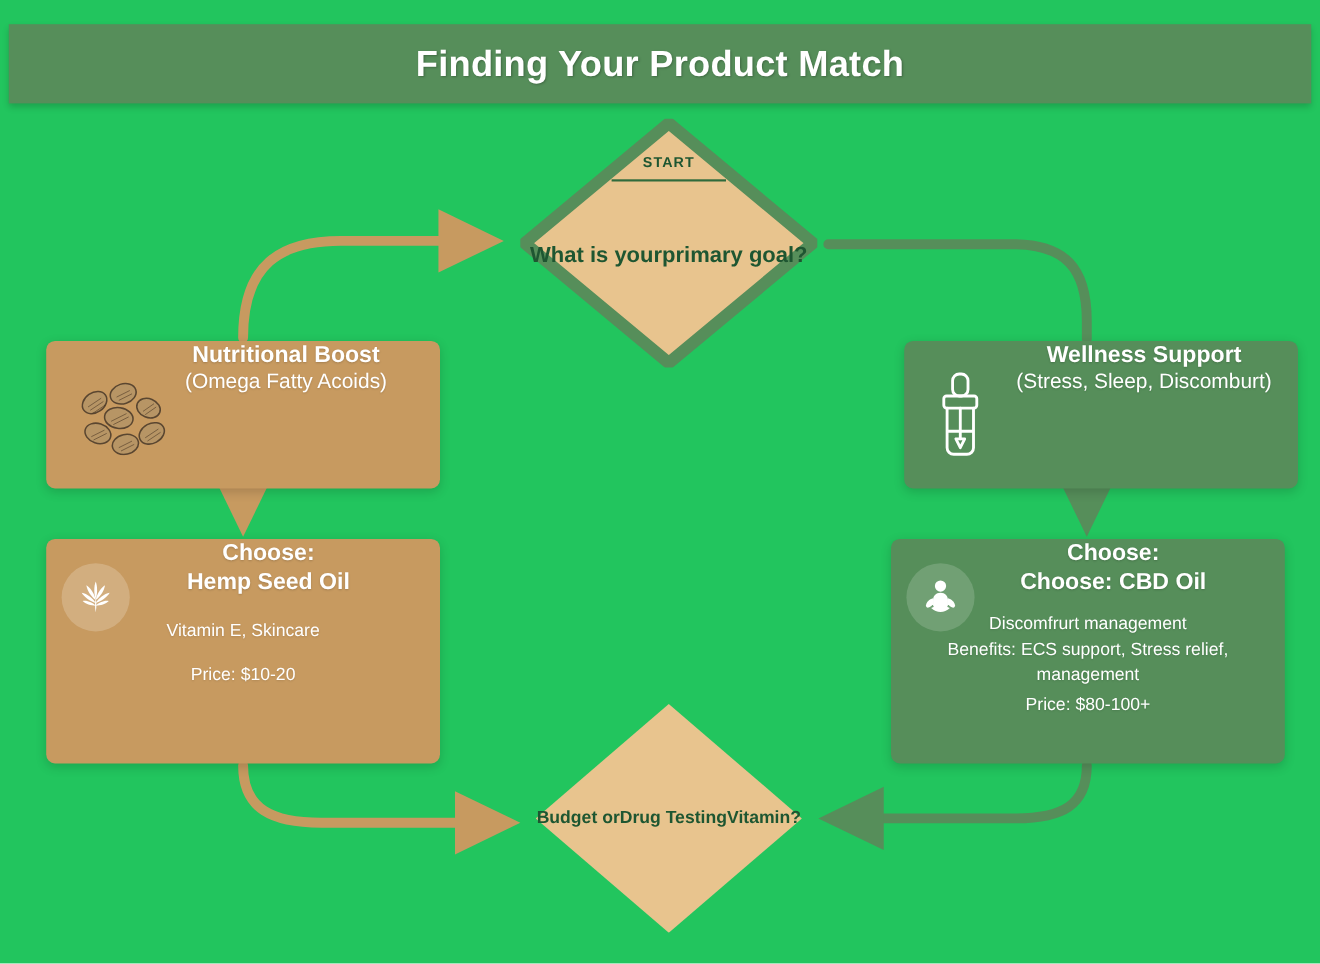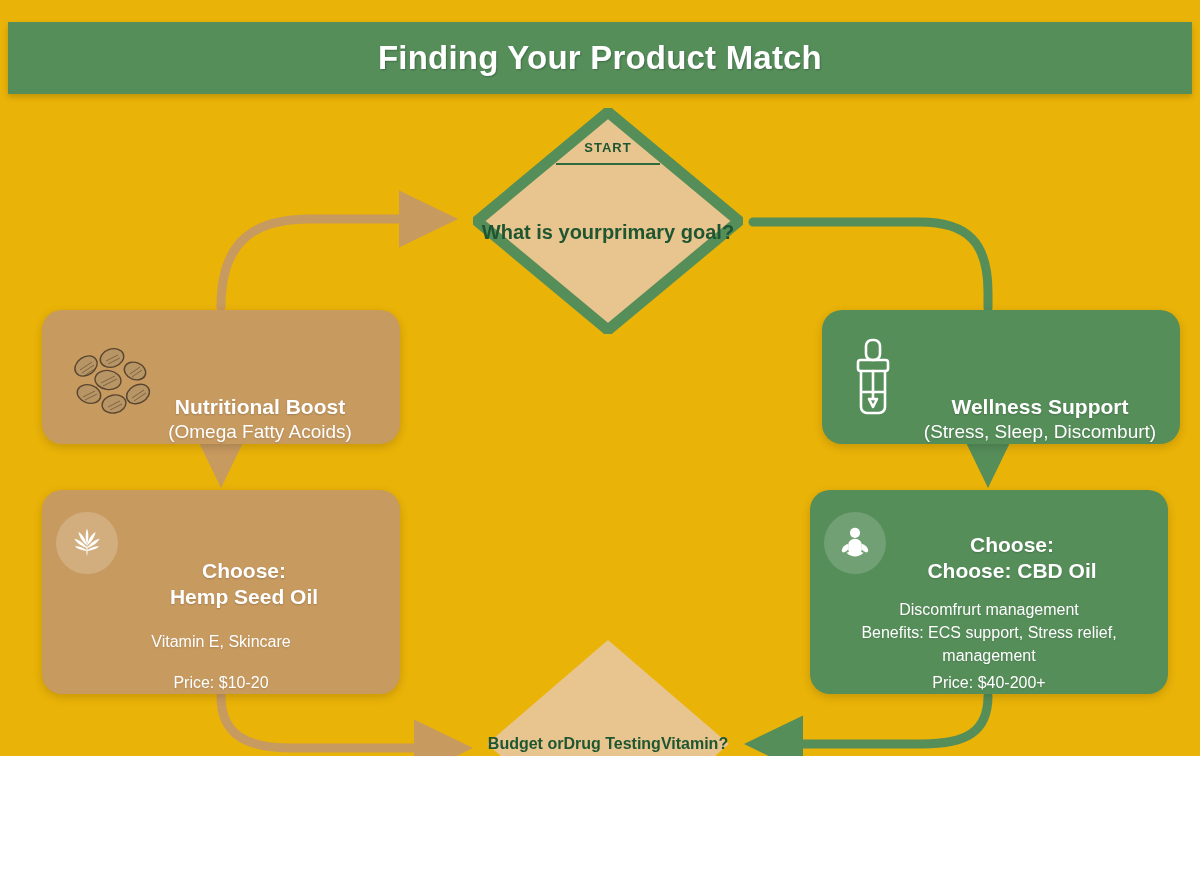--- a/index.html
+++ b/index.html
@@ -4,22 +4,22 @@
 <style>
   * { box-sizing: border-box; margin: 0; padding: 0; }
   html, body {
     width: 1200px; height: 876px;
     background: #ffffff;
     font-family: "Liberation Sans", sans-serif;
     overflow: hidden;
   }
   #canvas {
     position: relative;
-    width: 1200px; height: 756px;
-    background: #eab308;
+    width: 1200px; height: 876px;
+    background: #22c55e;
     overflow: hidden;
   }
 
   
   #header-bar {
     position: absolute;
     left: 8px; top: 22px;
     width: 1184px; height: 72px;
     background: #568E5A;
     box-shadow: 0 3px 6px rgba(0,0,0,0.18);
@@ -74,25 +74,25 @@
     top: 55px; width: 104px; height: 2px;
     background: #2f6b3c;
   }
 
   #budget-diamond { left: 487px; top: 640px; width: 242px; height: 208px; }
   #budget-diamond .diamond-text { font-size: 16px; }
 
   
   .node-box {
     position: absolute;
-    border-radius: 20px;
+    border-radius: 8px;
     color: #ffffff;
     box-shadow: 0 3px 10px rgba(0,0,0,0.16);
     display: flex; flex-direction: column;
-    align-items: center; justify-content: flex-end;
+    align-items: center; justify-content: flex-start;
     text-align: center;
   }
   .node-box.tan   { background: #C79A60; }
   .node-box.green { background: #568E5A; }
 
   .box-title {
     font-size: 21px; font-weight: bold; line-height: 1.24;
     text-shadow: 0 1px 2px rgba(0,0,0,0.18);
   }
   .box-sub {
@@ -270,21 +270,21 @@
     </div>
     <div style="padding-left:46px;">
       <div class="box-title">Choose:</div>
       <div class="box-title">Choose: CBD Oil</div>
     </div>
     <div class="box-benefits" style="margin-top:14px;">
       <div>Discomfrurt management</div>
       <div>Benefits: ECS support, Stress relief,</div>
       <div>management</div>
     </div>
-    <div class="box-price" style="margin-top:4px;">Price: $40-200+</div>
+    <div class="box-price" style="margin-top:4px;">Price: $80-100+</div>
   </div>
 
   <div class="diamond-wrap" id="budget-diamond">
     <svg class="diamond-shape" viewBox="0 0 242 208" preserveAspectRatio="none">
       <polygon points="121,0 242,104 121,208 0,104" fill="#E8C48E"></polygon>
     </svg>
     <div class="diamond-text">
       <span>Budget or</span>
       <span>Drug Testing</span>
       <span>Vitamin?</span>

